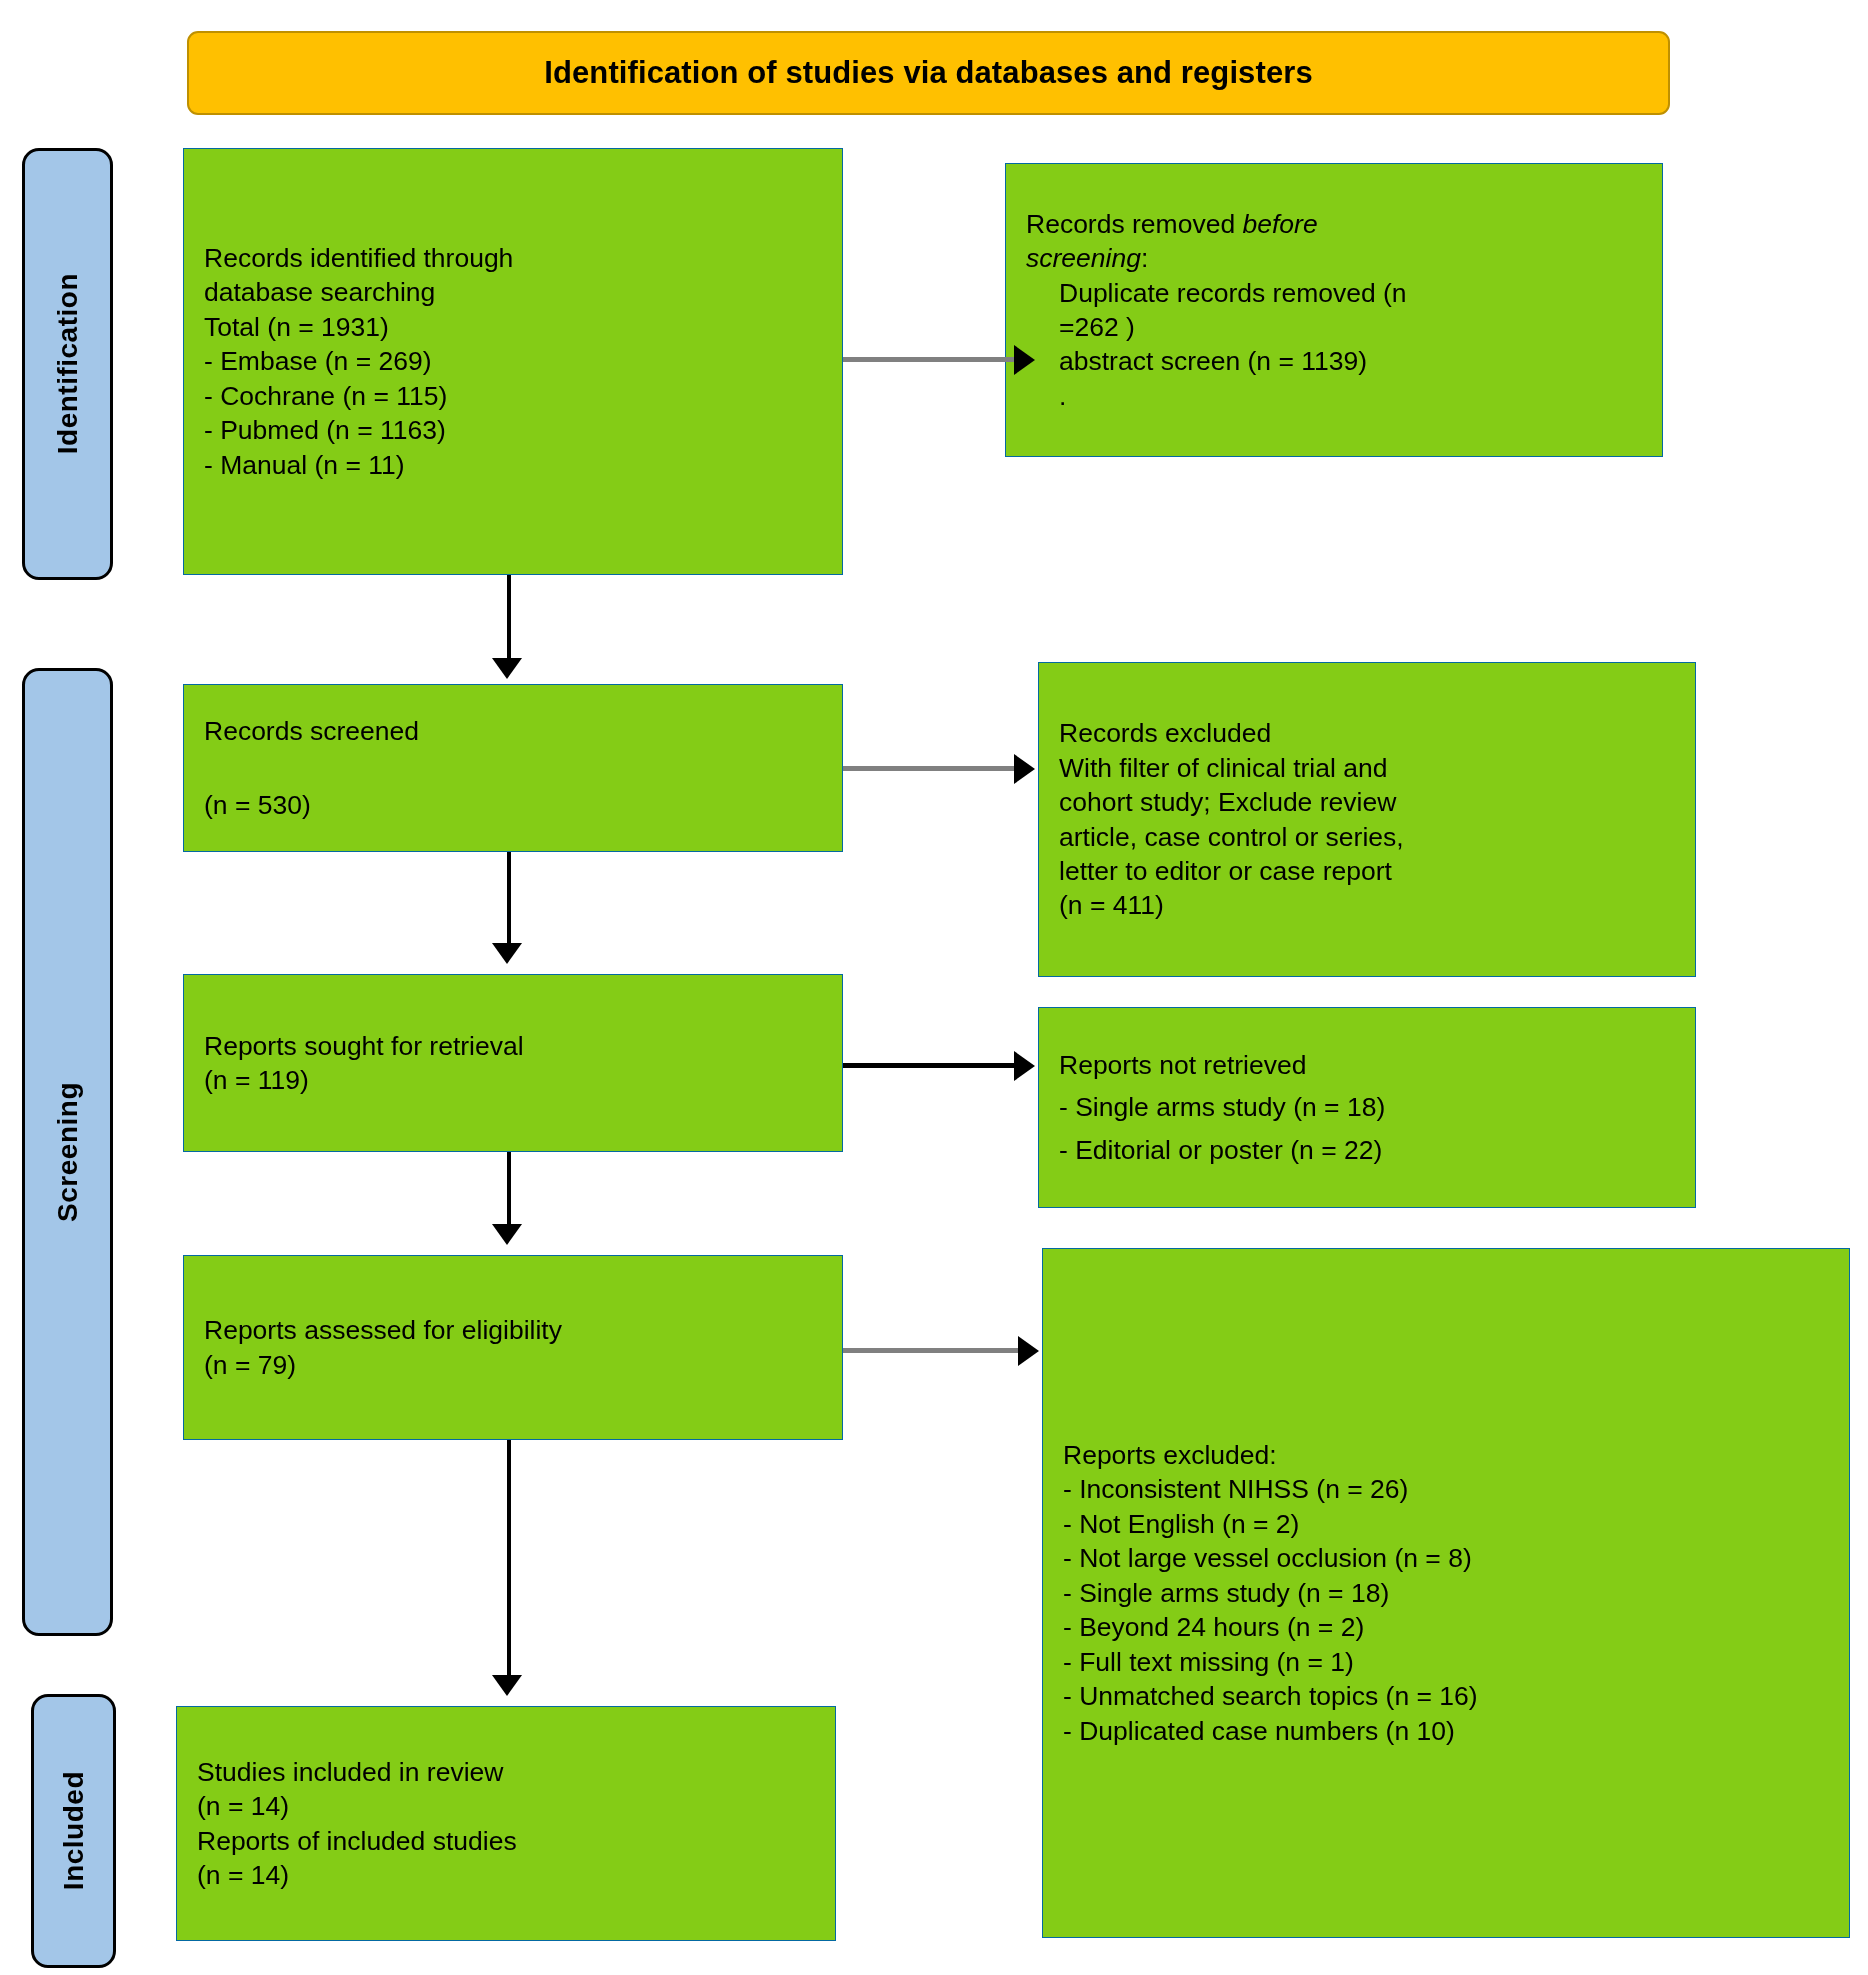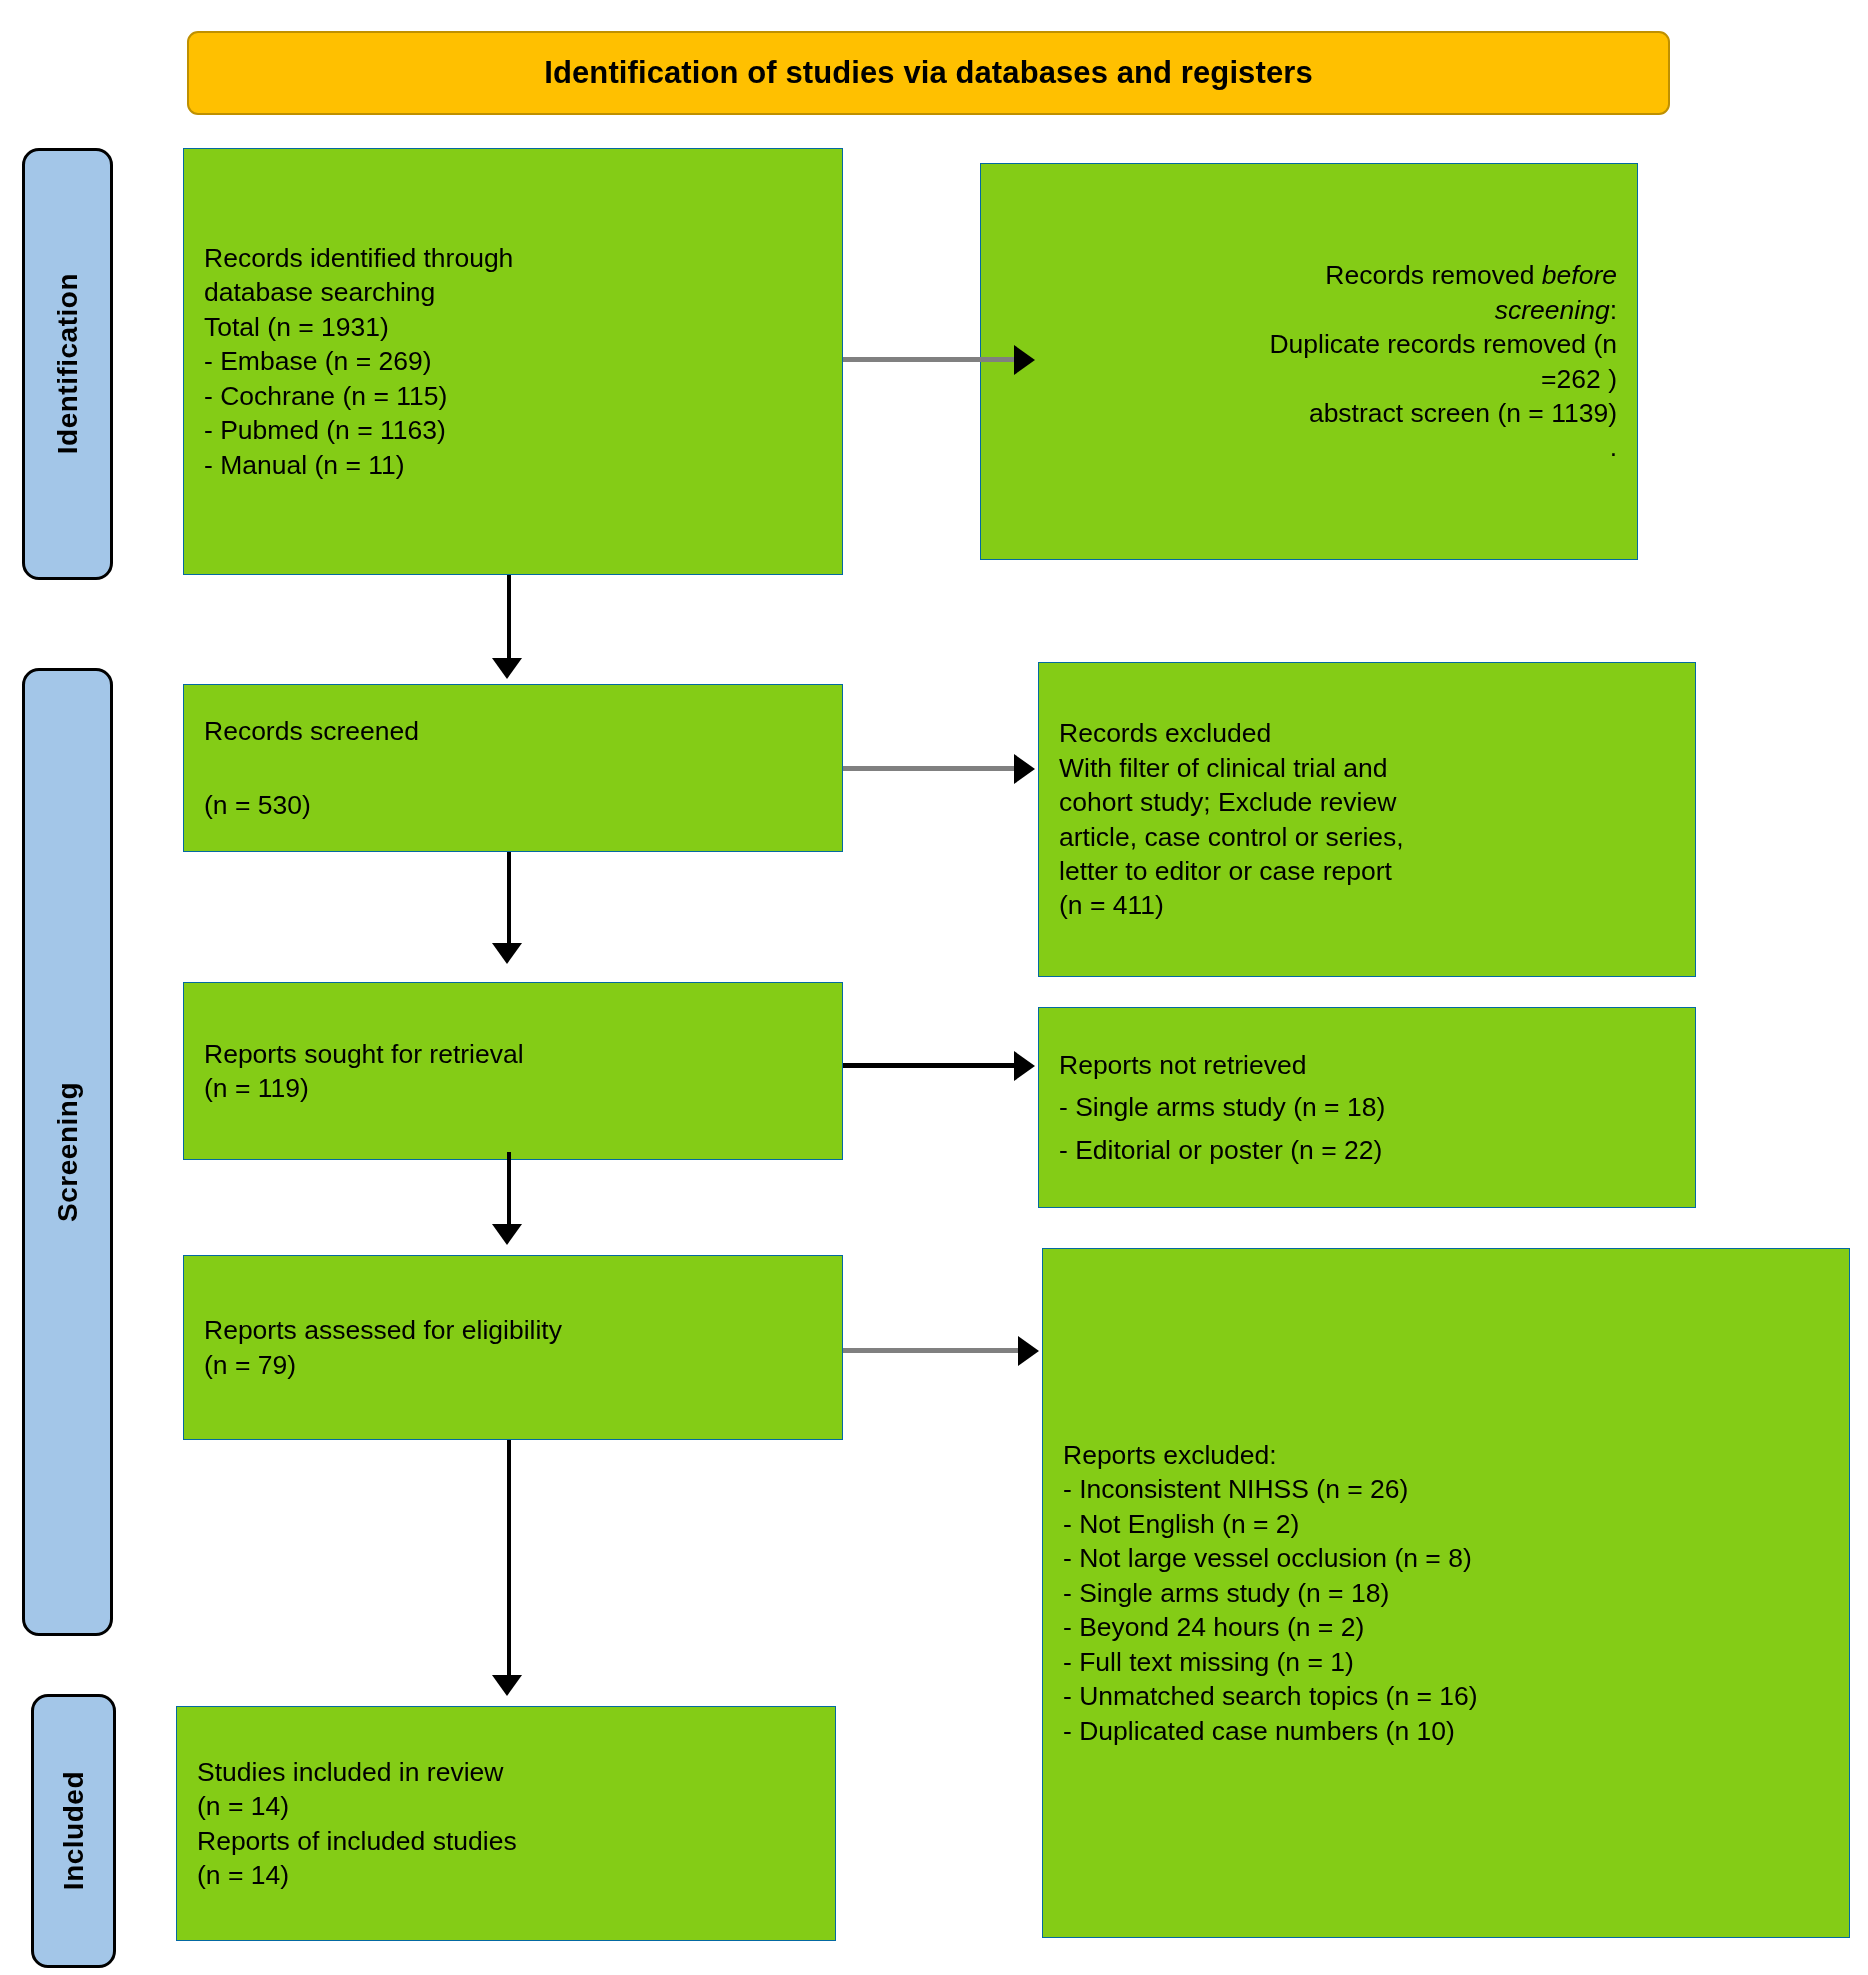--- a/index.html
+++ b/index.html
@@ -83,24 +83,24 @@
     font-size: 26.5px;
     line-height: 1.30;
     color: #000000;
     white-space: pre-wrap;
   }
   .box p.indent { padding-left: 33px; }
   .ital { font-style: italic; }
 
   
   #box-identified   { left: 183px;  top: 148px;  width: 660px; height: 427px; }
-  #box-removed      { left: 980px; top: 163px;  width: 658px; height: 397px; text-align: right; }
+  #box-removed      { left: 1005px; top: 163px;  width: 658px; height: 294px; }
   #box-screened     { left: 183px;  top: 684px; width: 660px; height: 168px; gap: 40px; }
   #box-excluded-1   { left: 1038px; top: 662px; width: 658px; height: 315px; }
-  #box-sought       { left: 183px;  top: 974px; width: 660px; height: 178px; margin-top: 8px; }
+  #box-sought       { left: 183px;  top: 974px; width: 660px; height: 178px; }
   #box-notretrieved { left: 1038px; top: 1007px; width: 658px; height: 201px; gap: 8px; }
   #box-assessed     { left: 183px;  top: 1255px; width: 660px; height: 185px; }
   #box-excluded-2   { left: 1042px; top: 1248px; width: 808px; height: 690px; }
   #box-included     { left: 176px;  top: 1706px; width: 660px; height: 235px; }
 
   
   .v-line {
     position: absolute;
     width: 4px;
     background: #000000;

